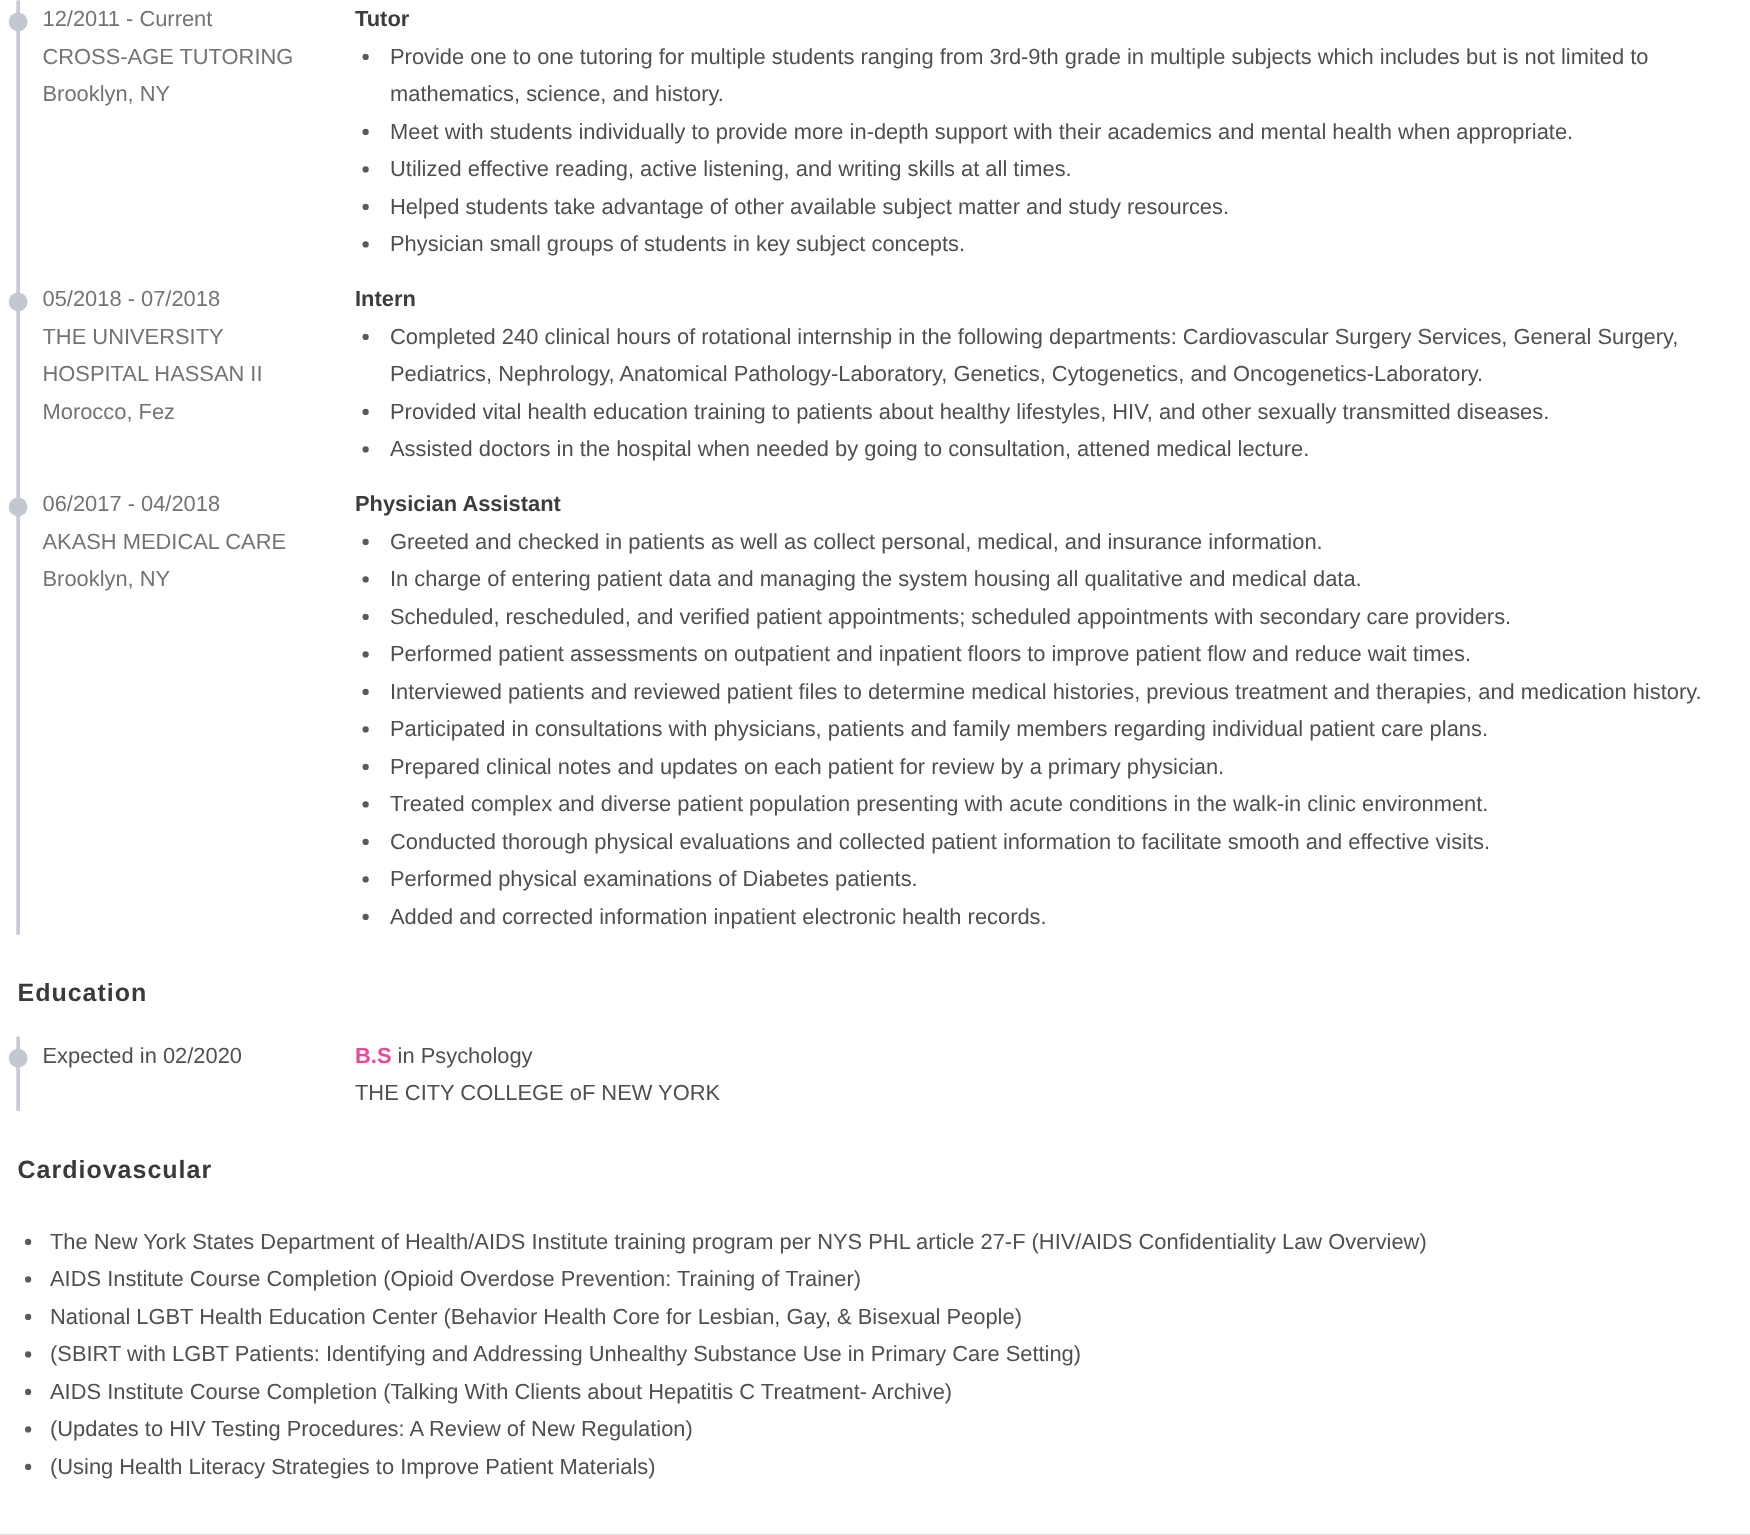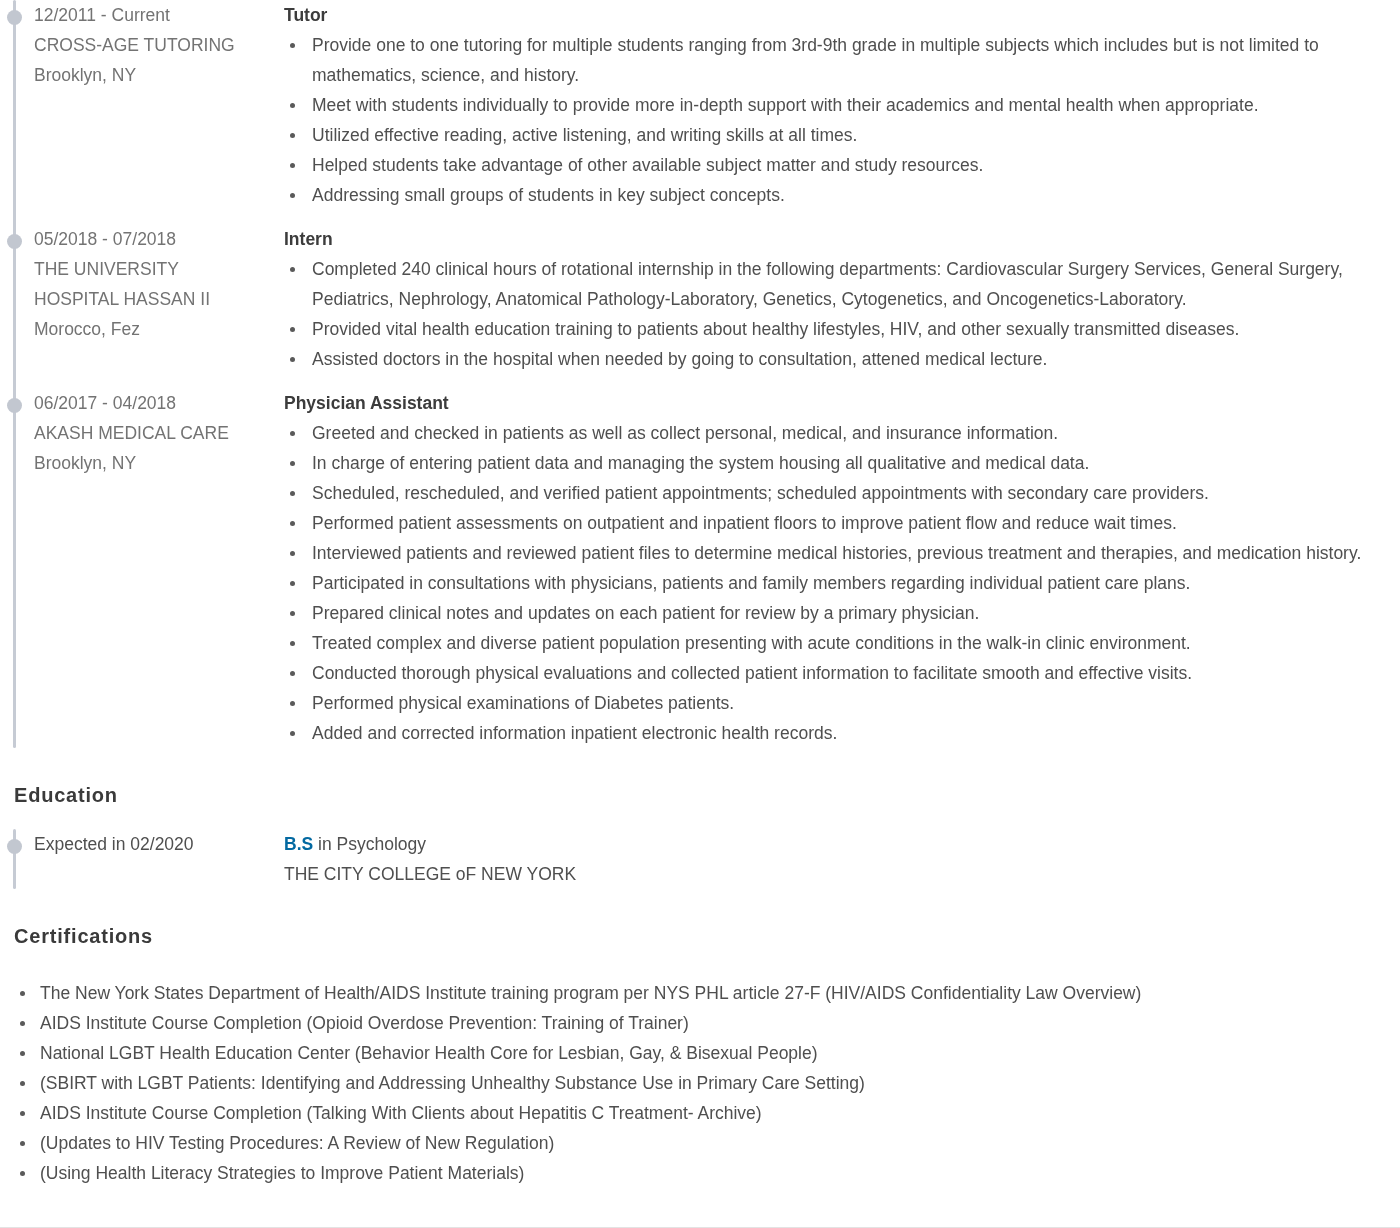--- a/index.html
+++ b/index.html
@@ -115,21 +115,21 @@
     padding: 0 0 0 14px;
   }
 
   
   .edu-entry .entry-meta { width: 250px; flex: 0 0 250px; }
   .edu-line {
     font-size: 17.5px;
     line-height: 30px;
     color: #4f4f4f;
   }
-  .edu-degree b { font-weight: bold; color: #0369a1; }
+  .edu-degree b { font-weight: bold; color: #ec4899; }
 
   
   ul.certs {
     list-style: none;
     margin: 0;
     padding: 0 0 0 14px;
   }
   ul.certs > li {
     position: relative;
     font-size: 17.5px;
@@ -166,21 +166,21 @@
         <div class="meta-line">CROSS-AGE TUTORING</div>
         <div class="meta-line">Brooklyn, NY</div>
       </div>
       <div class="entry-body">
         <div class="job-title">Tutor</div>
         <ul class="duties">
           <li>Provide one to one tutoring for multiple students ranging from 3rd-9th grade in multiple subjects which includes but is not limited to mathematics, science, and history.</li>
           <li>Meet with students individually to provide more in-depth support with their academics and mental health when appropriate.</li>
           <li>Utilized effective reading, active listening, and writing skills at all times.</li>
           <li>Helped students take advantage of other available subject matter and study resources.</li>
-          <li>Addressing small groups of students in key subject concepts.</li>
+          <li>Physician small groups of students in key subject concepts.</li>
         </ul>
       </div>
     </article>
 
     <article class="entry gap-after">
       <span class="entry-dot"></span>
       <div class="entry-meta">
         <div class="meta-line">05/2018 - 07/2018</div>
         <div class="meta-line">THE UNIVERSITY</div>
         <div class="meta-line">HOSPITAL HASSAN II</div>
@@ -239,21 +239,21 @@
           <div class="edu-line edu-degree"><b>B.S</b><span> in Psychology</span></div>
           <div class="edu-line">THE CITY COLLEGE oF NEW YORK</div>
         </div>
       </article>
     </div>
   </section>
 
   <div class="spacer-36"></div>
 
   <section>
-    <h2 class="section-heading">Certifications</h2>
+    <h2 class="section-heading">Cardiovascular</h2>
     <div class="spacer-30"></div>
     <ul class="certs">
       <li>The New York States Department of Health/AIDS Institute training program per NYS PHL article 27-F (HIV/AIDS Confidentiality Law Overview)</li>
       <li>AIDS Institute Course Completion (Opioid Overdose Prevention: Training of Trainer)</li>
       <li>National LGBT Health Education Center (Behavior Health Core for Lesbian, Gay, &amp; Bisexual People)</li>
       <li>(SBIRT with LGBT Patients: Identifying and Addressing Unhealthy Substance Use in Primary Care Setting)</li>
       <li>AIDS Institute Course Completion (Talking With Clients about Hepatitis C Treatment- Archive)</li>
       <li>(Updates to HIV Testing Procedures: A Review of New Regulation)</li>
       <li>(Using Health Literacy Strategies to Improve Patient Materials)</li>
     </ul>

